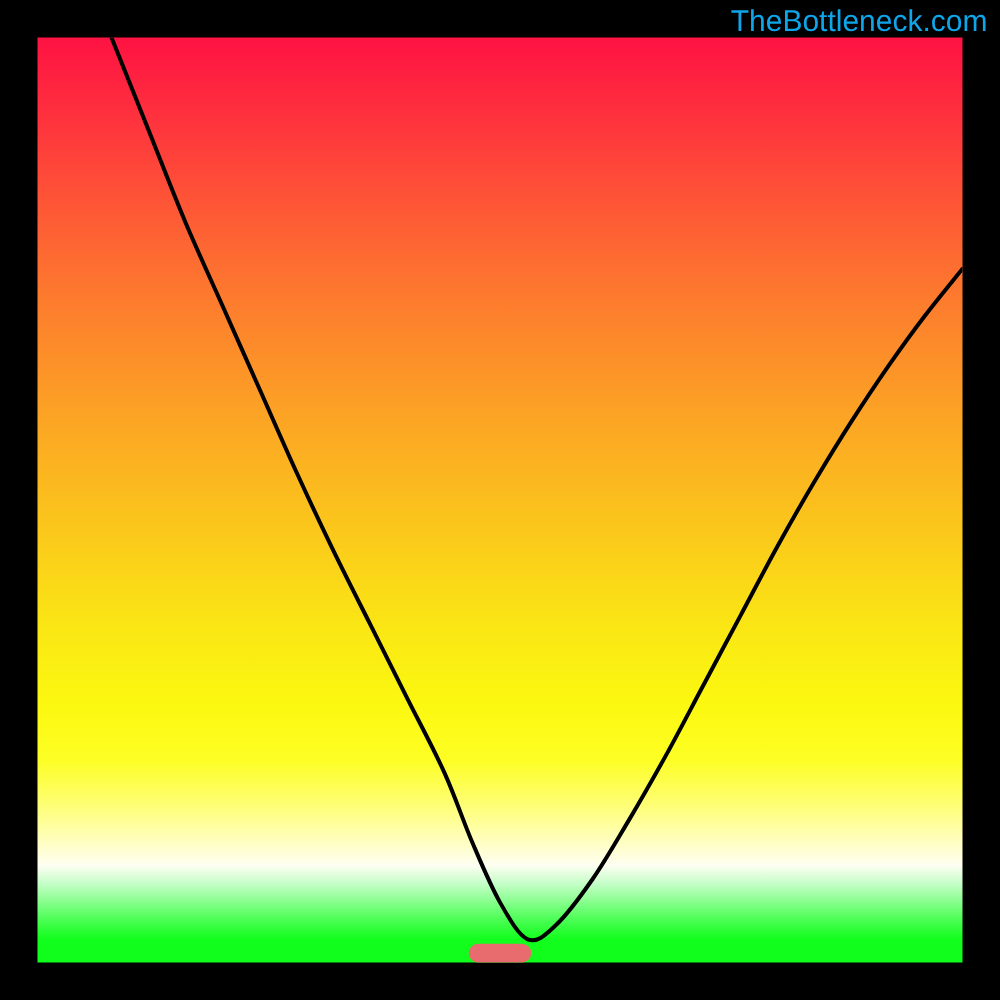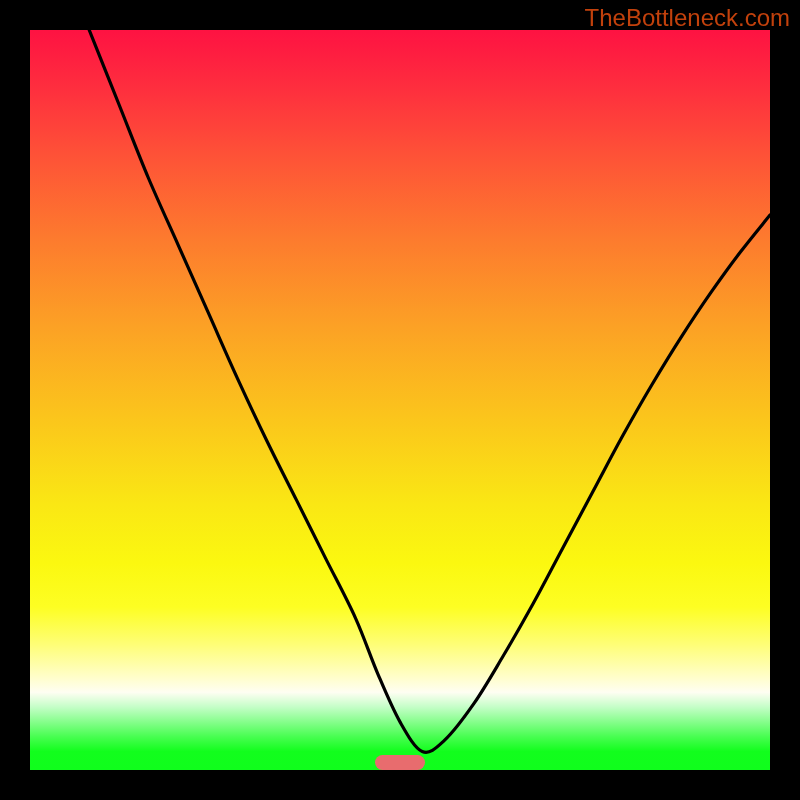--- a/index.html
+++ b/index.html
@@ -13,21 +13,21 @@
   }
   .wrapper {
     position: relative;
     width: 800px;
     height: 800px;
   }
   .watermark {
     position: absolute;
     top: 4px;
     right: 10px;
-    color: #c2410c;
+    color: #0ea5e9;
     font-size: 24px;
     font-weight: 400;
     letter-spacing: 0px;
     z-index: 40;
   }
   .plot-area {
     position: absolute;
     left: 30px;
     top: 30px;
     width: 740px;

